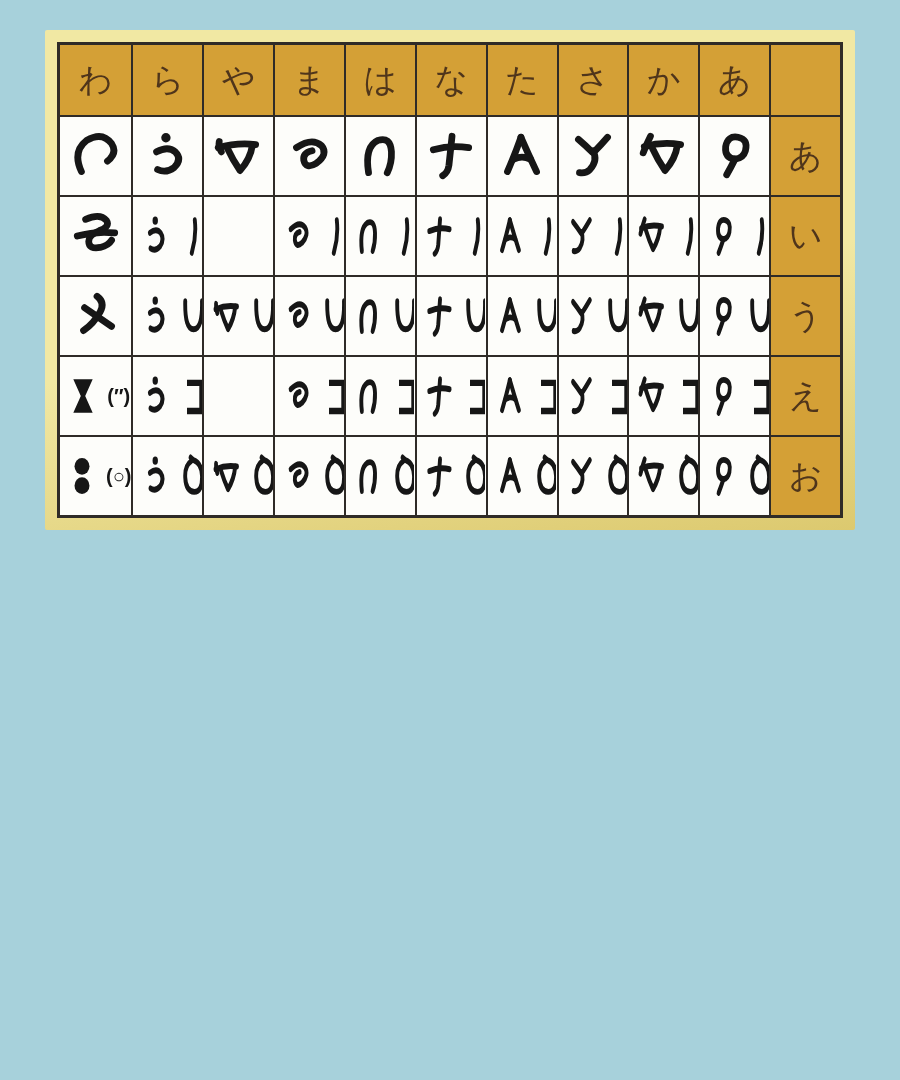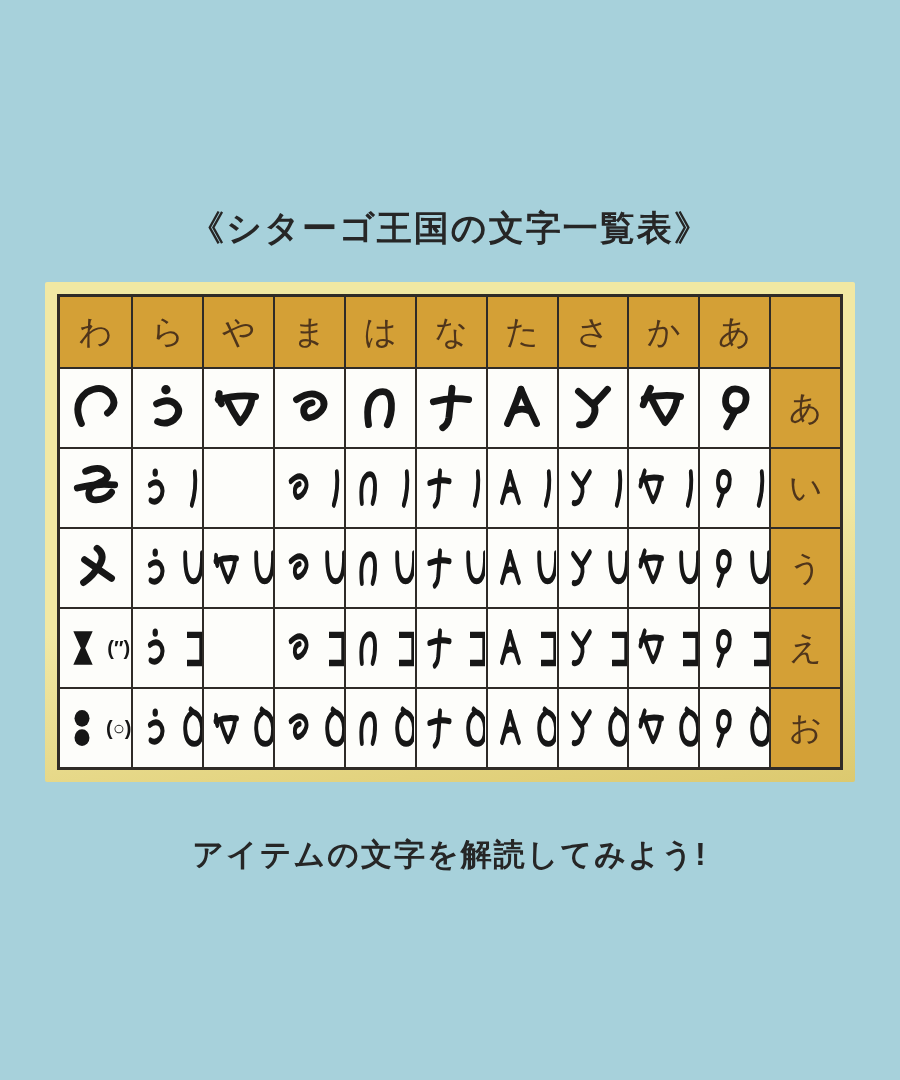--- a/index.html
+++ b/index.html
@@ -151,21 +151,20 @@
     <symbol id="m-e" viewBox="0 0 100 100">
         <path class="se" d="M28 20 L76 20 L76 82 L28 82"></path>
       </symbol>
     <symbol id="m-o" viewBox="0 0 100 100">
         <path class="s" d="M42 16 Q20 26 22 52 Q24 82 52 84 Q80 84 78 48 Q76 20 50 14 L40 8"></path>
       </symbol>
   </defs>
 </svg>
 
 <div class="page">
-  <div class="title">《シターゴ王国の文字一覧表》</div>
   <div class="board">
     <div class="grid" id="grid">
         <div class="cell head">
           <span>わ</span>
         </div>
         <div class="cell head">
           <span>ら</span>
         </div>
         <div class="cell head">
           <span>や</span>
@@ -480,14 +479,13 @@
           <svg class="g combo" viewBox="0 0 150 100">
             <use href="#g-a" transform="scale(0.66,1)"></use>
             <use href="#m-o" transform="translate(82,0) scale(0.66,1)"></use>
           </svg>
         </div>
         <div class="cell head">
           <span>お</span>
         </div>
       </div>
   </div>
-  <div class="caption">アイテムの文字を解読してみよう!</div>
 </div>
 
 </body></html>

